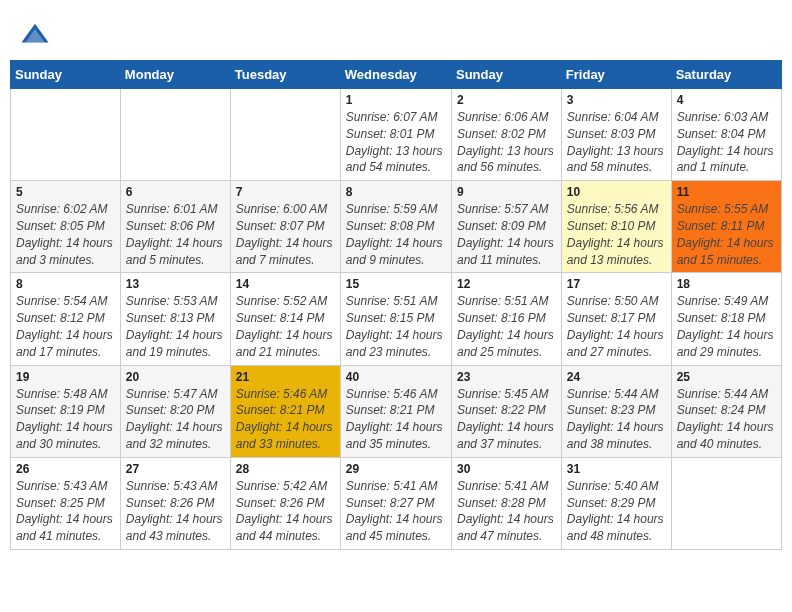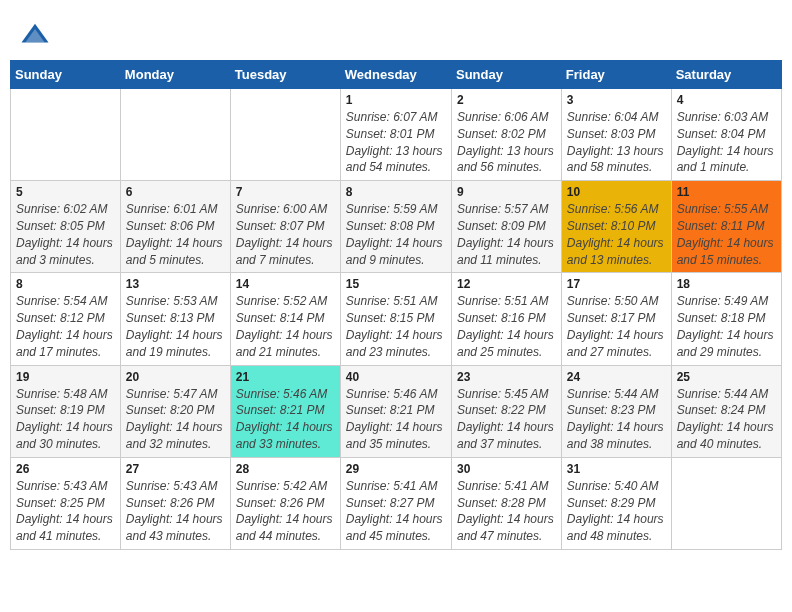--- a/index.html
+++ b/index.html
@@ -153,21 +153,21 @@
           <div class="day-info">Sunrise: 6:00 AM<br>Sunset: 8:07 PM<br>Daylight: 14 hours and 7 minutes.</div>
         </td>
         <td style="background: rgb(245, 245, 245);">
           <div class="day-num">8</div>
           <div class="day-info">Sunrise: 5:59 AM<br>Sunset: 8:08 PM<br>Daylight: 14 hours and 9 minutes.</div>
         </td>
         <td style="background: rgb(245, 245, 245);">
           <div class="day-num">9</div>
           <div class="day-info">Sunrise: 5:57 AM<br>Sunset: 8:09 PM<br>Daylight: 14 hours and 11 minutes.</div>
         </td>
-        <td style="background: #eab308;">
+        <td style="background: #fef9c3;">
           <div class="day-num">10</div>
           <div class="day-info">Sunrise: 5:56 AM<br>Sunset: 8:10 PM<br>Daylight: 14 hours and 13 minutes.</div>
         </td>
         <td style="background: #f97316;">
           <div class="day-num">11</div>
           <div class="day-info">Sunrise: 5:55 AM<br>Sunset: 8:11 PM<br>Daylight: 14 hours and 15 minutes.</div>
         </td>
       </tr>
       <tr>
         <td>
@@ -201,21 +201,21 @@
       </tr>
       <tr>
         <td style="background: rgb(245, 245, 245);">
           <div class="day-num">19</div>
           <div class="day-info">Sunrise: 5:48 AM<br>Sunset: 8:19 PM<br>Daylight: 14 hours and 30 minutes.</div>
         </td>
         <td style="background: rgb(245, 245, 245);">
           <div class="day-num">20</div>
           <div class="day-info">Sunrise: 5:47 AM<br>Sunset: 8:20 PM<br>Daylight: 14 hours and 32 minutes.</div>
         </td>
-        <td style="background: #5eead4;">
+        <td style="background: #eab308;">
           <div class="day-num">21</div>
           <div class="day-info">Sunrise: 5:46 AM<br>Sunset: 8:21 PM<br>Daylight: 14 hours and 33 minutes.</div>
         </td>
         <td style="background: rgb(245, 245, 245);">
           <div class="day-num">40</div>
           <div class="day-info">Sunrise: 5:46 AM<br>Sunset: 8:21 PM<br>Daylight: 14 hours and 35 minutes.</div>
         </td>
         <td style="background: rgb(245, 245, 245);">
           <div class="day-num">23</div>
           <div class="day-info">Sunrise: 5:45 AM<br>Sunset: 8:22 PM<br>Daylight: 14 hours and 37 minutes.</div>

